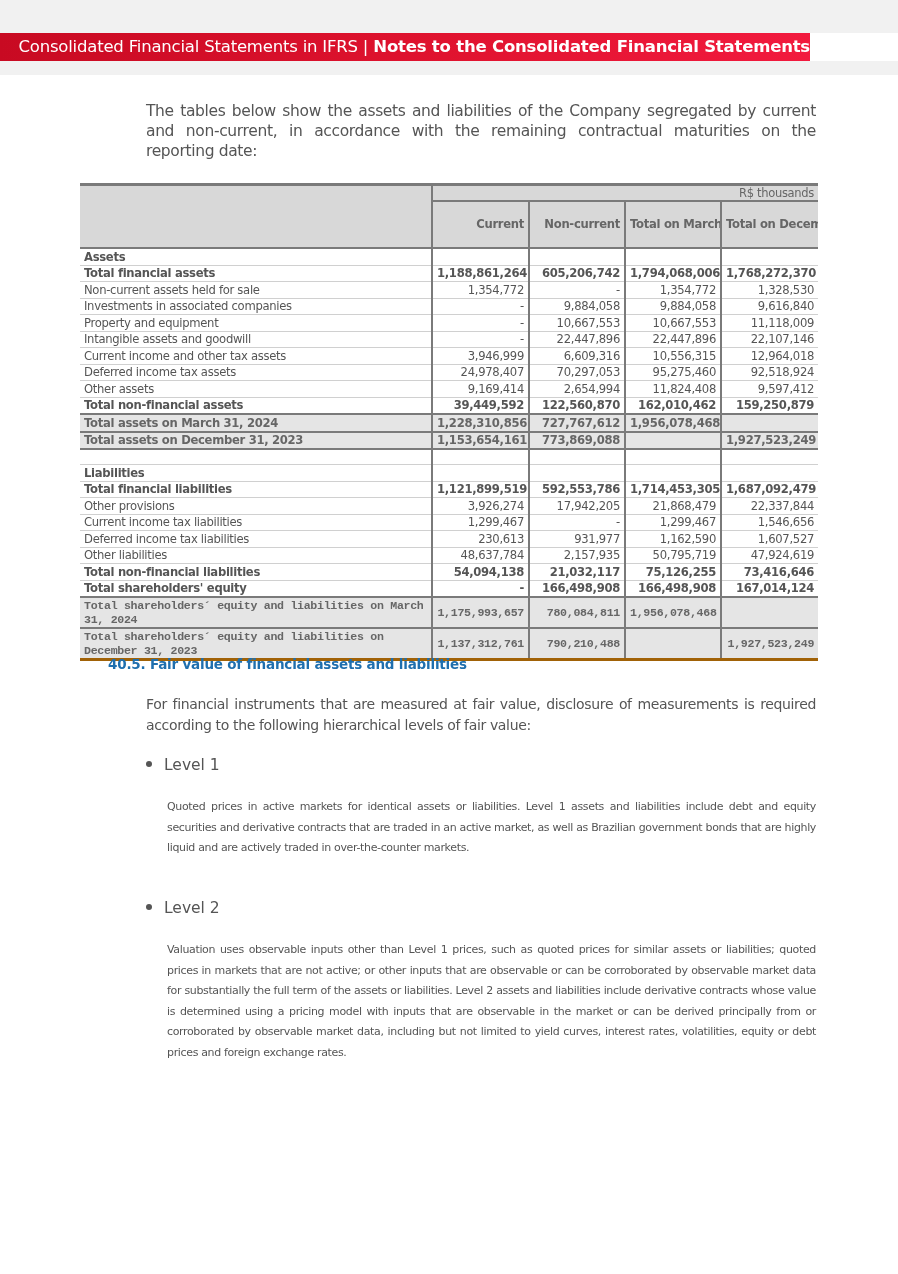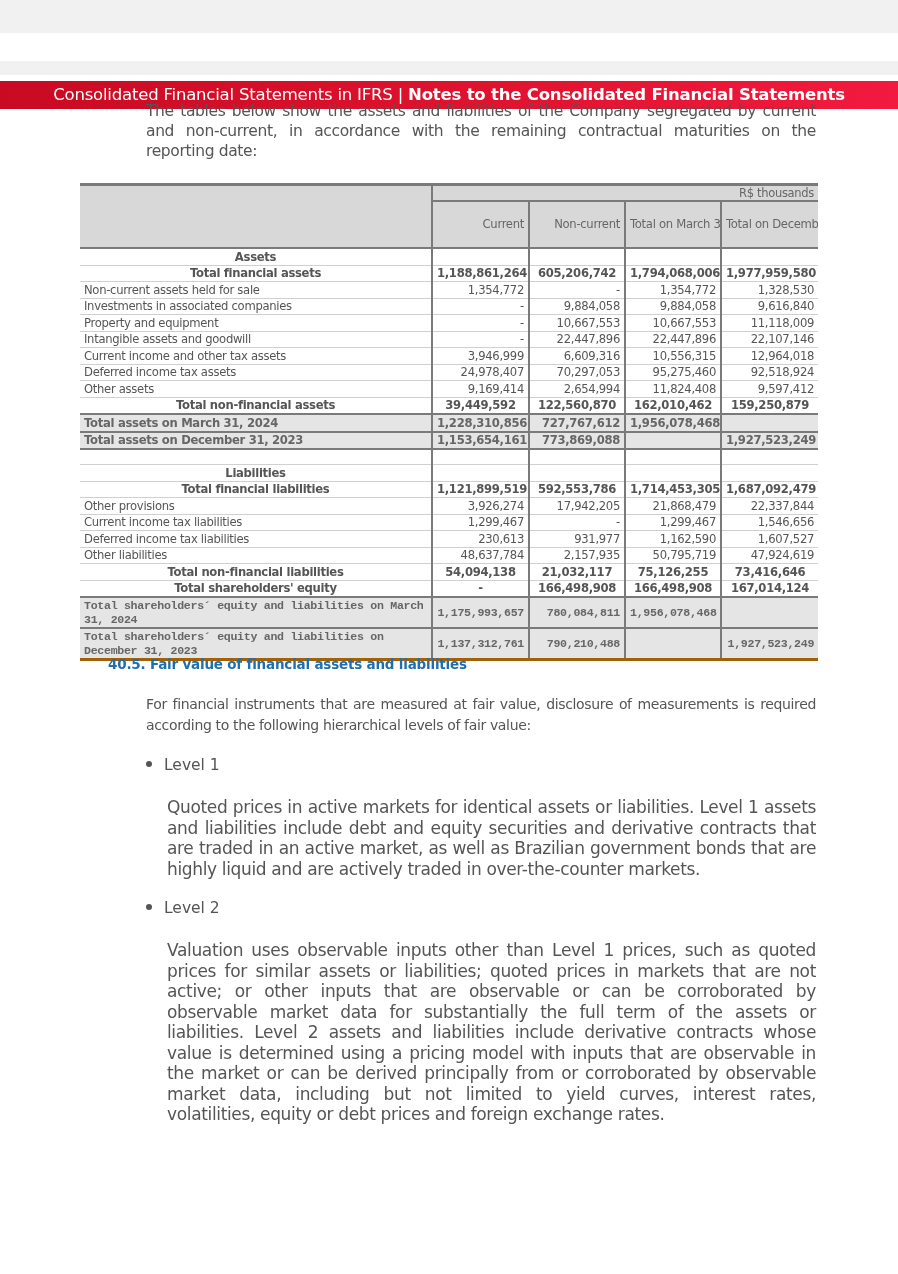--- a/index.html
+++ b/index.html
@@ -2,65 +2,64 @@
 <html><head>
 <meta charset="utf-8">
 <style>
   html, body { margin: 0; padding: 0; }
   body {
     width: 898px; height: 1274px; background: #ffffff; position: relative; overflow: hidden;
     font-family: "DejaVu Sans", "Liberation Sans", sans-serif; color: #5a5a5a;
   }
   .topgray { position: absolute; left: 0; top: 0; width: 898px; height: 33px; background: #f1f1f1; }
   .banner {
-    position: absolute; left: 0; top: 33px; width: 898px; height: 28px;
+    position: absolute; left: 0; top: 33px; width: 810px; height: 28px;
     background: linear-gradient(to right, #c80a22 0%, #e0132f 55%, #f21a3e 100%);
-    color: #ffffff; font-size: 16.5px; line-height: 28px; text-align: center; white-space: nowrap;
+    color: #ffffff; font-size: 16.5px; line-height: 28px; text-align: right; white-space: nowrap;
     letter-spacing: -0.2px;
-    margin-top: 48px;
   }
   .banner b { font-weight: bold; }
   .subgray { position: absolute; left: 0; top: 61px; width: 898px; height: 14px; background: #f1f1f1; }
 
   .intro {
     position: absolute; left: 146px; top: 101px; width: 670px;
     font-size: 15.5px; line-height: 20px; text-align: justify; color: #555;
     letter-spacing: -0.35px;
   }
 
   table.fin {
     position: absolute; left: 80px; top: 183px; width: 738px;
     border-collapse: collapse; font-size: 11.6px; color: #555; table-layout: fixed;
     letter-spacing: -0.3px;
   }
   table.fin td, table.fin th { padding: 0 4px; height: 15.5px; line-height: 14px; white-space: nowrap; overflow: hidden; }
   table.fin .lbl { width: 345px; text-align: left; }
   table.fin .num { text-align: right; border-left: 2px solid #7a7a7a; }
   table.fin tr { border-bottom: 1px solid #d0d0d0; }
   table.fin thead tr { border: none; }
-  table.fin thead th { background: #d8d8d8; font-weight: normal; color: #666; text-align: center; }
+  table.fin thead th { background: #d8d8d8; font-weight: bold; color: #666; text-align: center; }
   table.fin thead .unit-row th { height: 14px; line-height: 14px; border-top: 3px solid #7a7a7a; font-weight: normal; text-align: right; font-size: 11.5px; }
   table.fin thead .hdr-row th { height: 45px; line-height: 15px; border-top: 2px solid #7a7a7a; border-bottom: 2px solid #7a7a7a; }
   table.fin thead th.lbl-head { border-top: 3px solid #7a7a7a; border-bottom: 2px solid #7a7a7a; }
-  table.fin .b { font-weight: bold; text-align: center; }
+  table.fin .b { font-weight: bold; }
   table.fin tr.hl td { background: #e5e5e5; font-weight: bold; color: #666; }
   table.fin tr.hl { border-bottom: 2px solid #7a7a7a; }
   table.fin tr.hl-top { border-top: 2px solid #7a7a7a; }
   table.fin tr.end { border-bottom: 3px solid #a16207; margin-top: 19px; }
   table.fin tr.tall td { height: 29px; line-height: 14px; white-space: normal; font-family: Liberation Mono, monospace; }
   table.fin tr.spacer td { height: 14px; }
 
   .sec-title {
     position: absolute; left: 108px; top: 656px; font-size: 13.5px; font-weight: bold; color: #1f6fae;
     letter-spacing: -0.2px;
   }
   .para { position: absolute; left: 146px; width: 670px; font-size: 14px; line-height: 20.5px; color: #555; text-align: justify; letter-spacing: -0.35px; }
   .bullet { position: absolute; left: 146px; font-size: 15.5px; color: #555; }
   .bullet .dot { display: inline-block; width: 6px; height: 6px; border-radius: 50%; background: #555; margin-right: 12px; vertical-align: middle; position: relative; top: -2px; }
-  .sub { position: absolute; left: 167px; width: 649px; font-size: 17px; line-height: 20.5px; color: #555; text-align: justify; letter-spacing: -0.35px; }
+  .sub { position: absolute; left: 167px; width: 649px; font-size: 11px; line-height: 20.5px; color: #555; text-align: justify; letter-spacing: -0.35px; }
 </style>
 </head>
 <body>
 
 <div class="topgray"></div>
 <div class="banner">
   <span>Consolidated Financial Statements in IFRS | </span><b>Notes to the Consolidated Financial Statements</b>
 </div>
 <div class="subgray"></div>
 
@@ -92,21 +91,21 @@
         <td class="num"></td>
         <td class="num"></td>
         <td class="num"></td>
         <td class="num"></td>
       </tr>
       <tr>
         <td class="lbl b">Total financial assets</td>
         <td class="num b">1,188,861,264</td>
         <td class="num b">605,206,742</td>
         <td class="num b">1,794,068,006</td>
-        <td class="num b">1,977,959,580</td>
+        <td class="num b">1,768,272,370</td>
       </tr>
       <tr>
         <td class="lbl">Non-current assets held for sale</td>
         <td class="num">1,354,772</td>
         <td class="num">-</td>
         <td class="num">1,354,772</td>
         <td class="num">1,328,530</td>
       </tr>
       <tr>
         <td class="lbl">Investments in associated companies</td>

